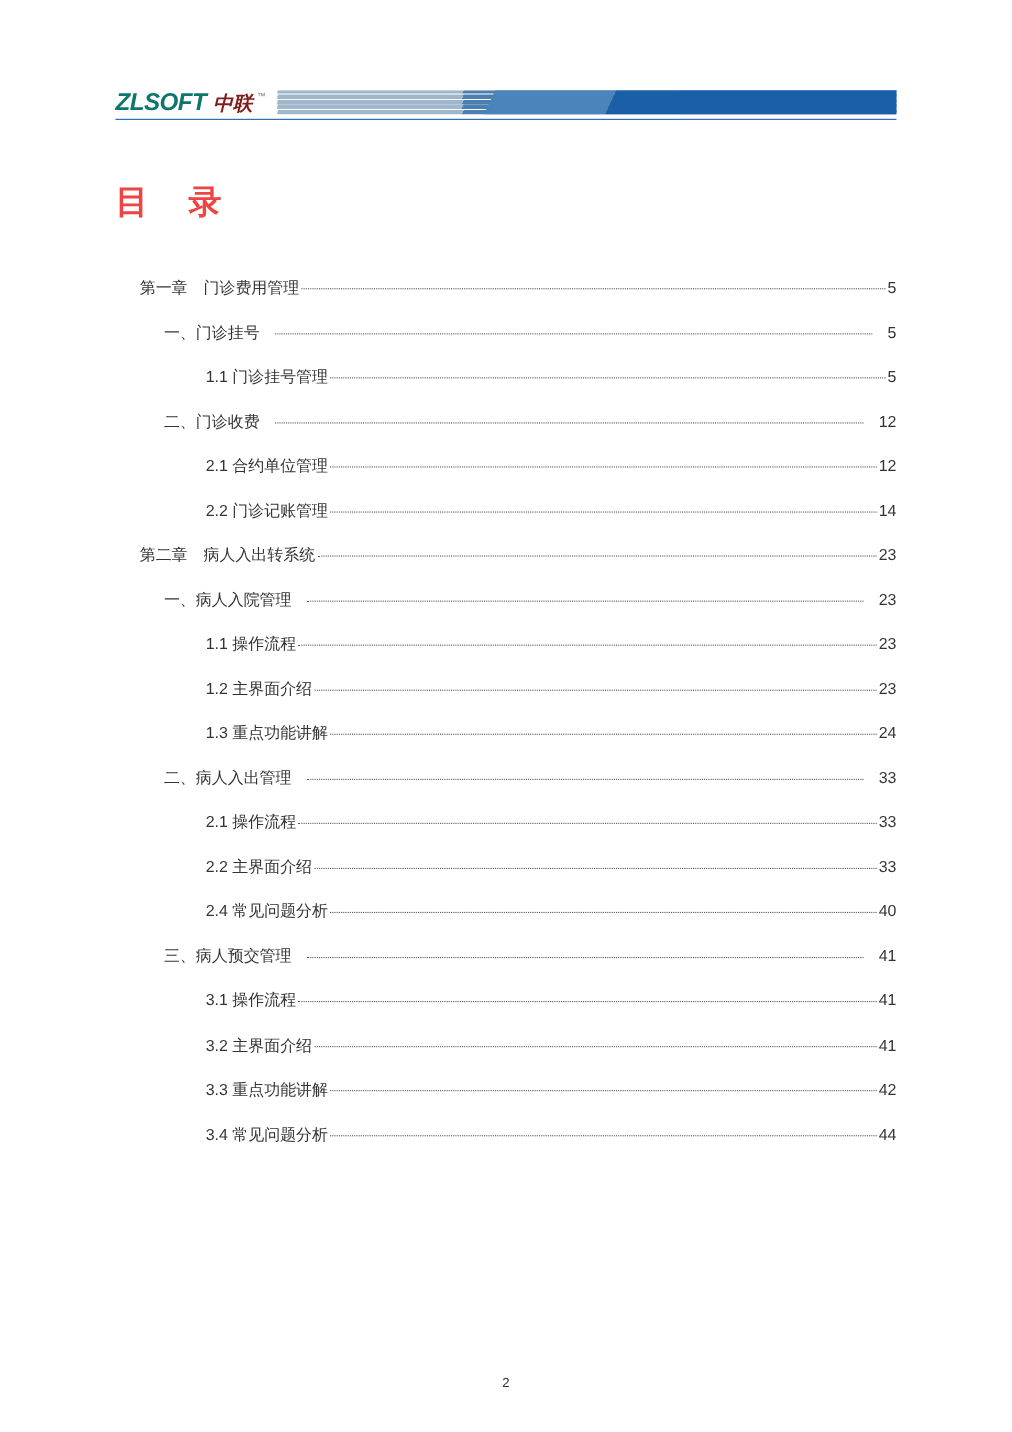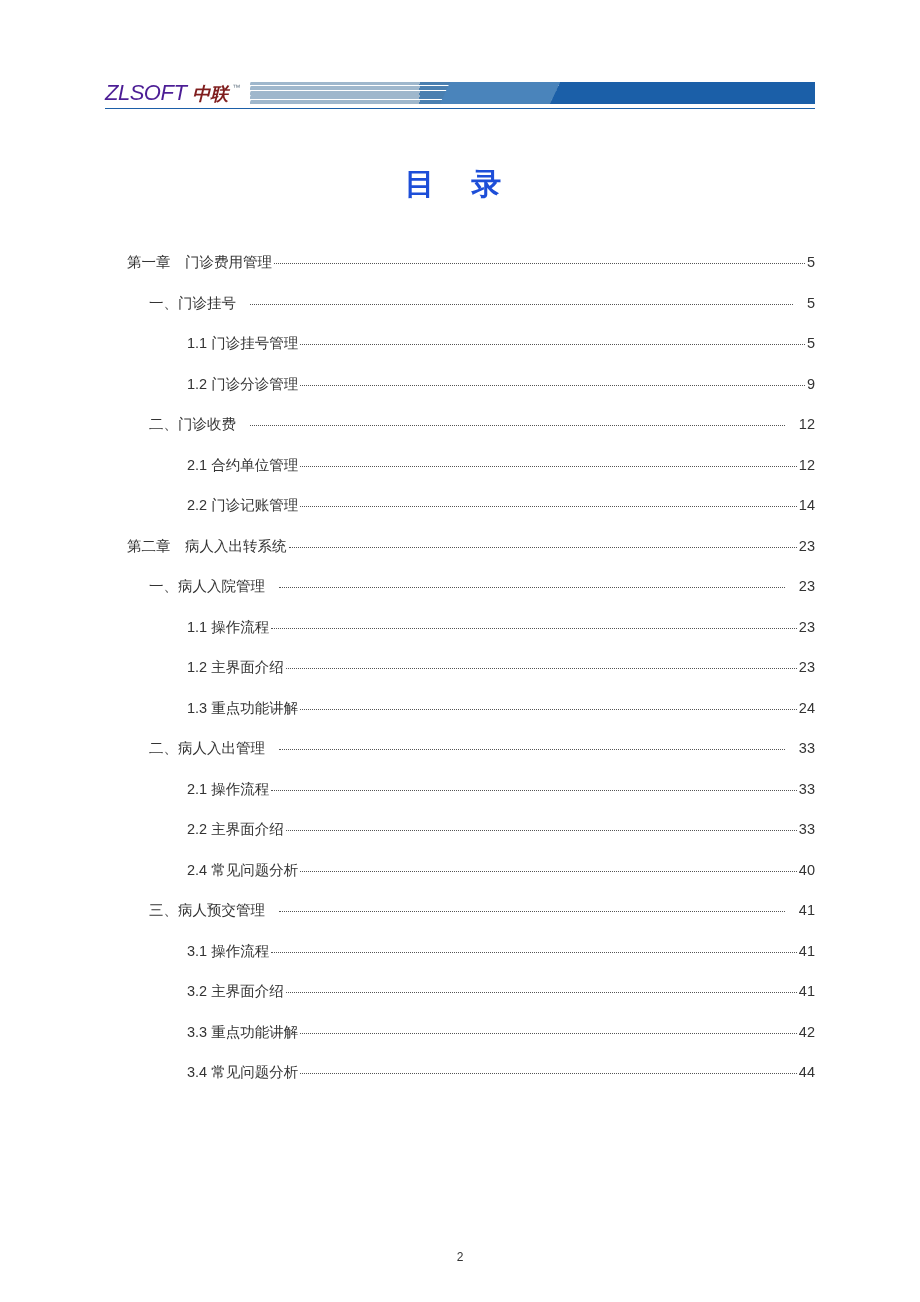--- a/index.html
+++ b/index.html
@@ -23,23 +23,23 @@
     .logo-block {
       display: flex;
       align-items: baseline;
       gap: 6px;
       flex-shrink: 0;
       padding-right: 8px;
     }
     .logo-en {
       font-family: Arial, sans-serif;
       font-size: 22px;
-      font-weight: 400;
+      font-weight: 700;
       font-style: italic;
-      color: #4c1d95;
+      color: #0f766e;
       letter-spacing: -0.5px;
     }
     .logo-cn {
       font-size: 18px;
       font-weight: 700;
       font-style: italic;
       color: #7f1d1d;
     }
     .logo-tm {
       font-size: 8px;
@@ -79,25 +79,24 @@
     .header-solid::before{
       content:"";
       position:absolute;
       left:-110px;
       top:0;bottom:0;
       width:110px;
       background:#4a84bb;
       transform:none;
     }
     .title {
-      text-align: center;
       font-size: 30px;
       font-weight: 700;
       letter-spacing: 14px;
-      color: #1d4ed8;
+      color: #ef4444;
       margin-bottom: 50px;
     }
     .toc {
       font-size: 14.5px;
       color: #333;
     }
     .toc-row {
       display: flex;
       align-items: baseline;
       white-space: nowrap;
@@ -166,25 +165,20 @@
       <div class="toc-row lvl2">
         <span class="toc-label">一、门诊挂号</span>
         <span class="dots"></span>
         <span class="toc-page">5</span>
       </div>
       <div class="toc-row lvl3">
         <span class="toc-label">1.1 门诊挂号管理</span>
         <span class="dots"></span>
         <span class="toc-page">5</span>
       </div>
-      <div class="toc-row lvl3">
-        <span class="toc-label">1.2 门诊分诊管理</span>
-        <span class="dots"></span>
-        <span class="toc-page">9</span>
-      </div>
       <div class="toc-row lvl2">
         <span class="toc-label">二、门诊收费</span>
         <span class="dots"></span>
         <span class="toc-page">12</span>
       </div>
       <div class="toc-row lvl3">
         <span class="toc-label">2.1 合约单位管理</span>
         <span class="dots"></span>
         <span class="toc-page">12</span>
       </div>

